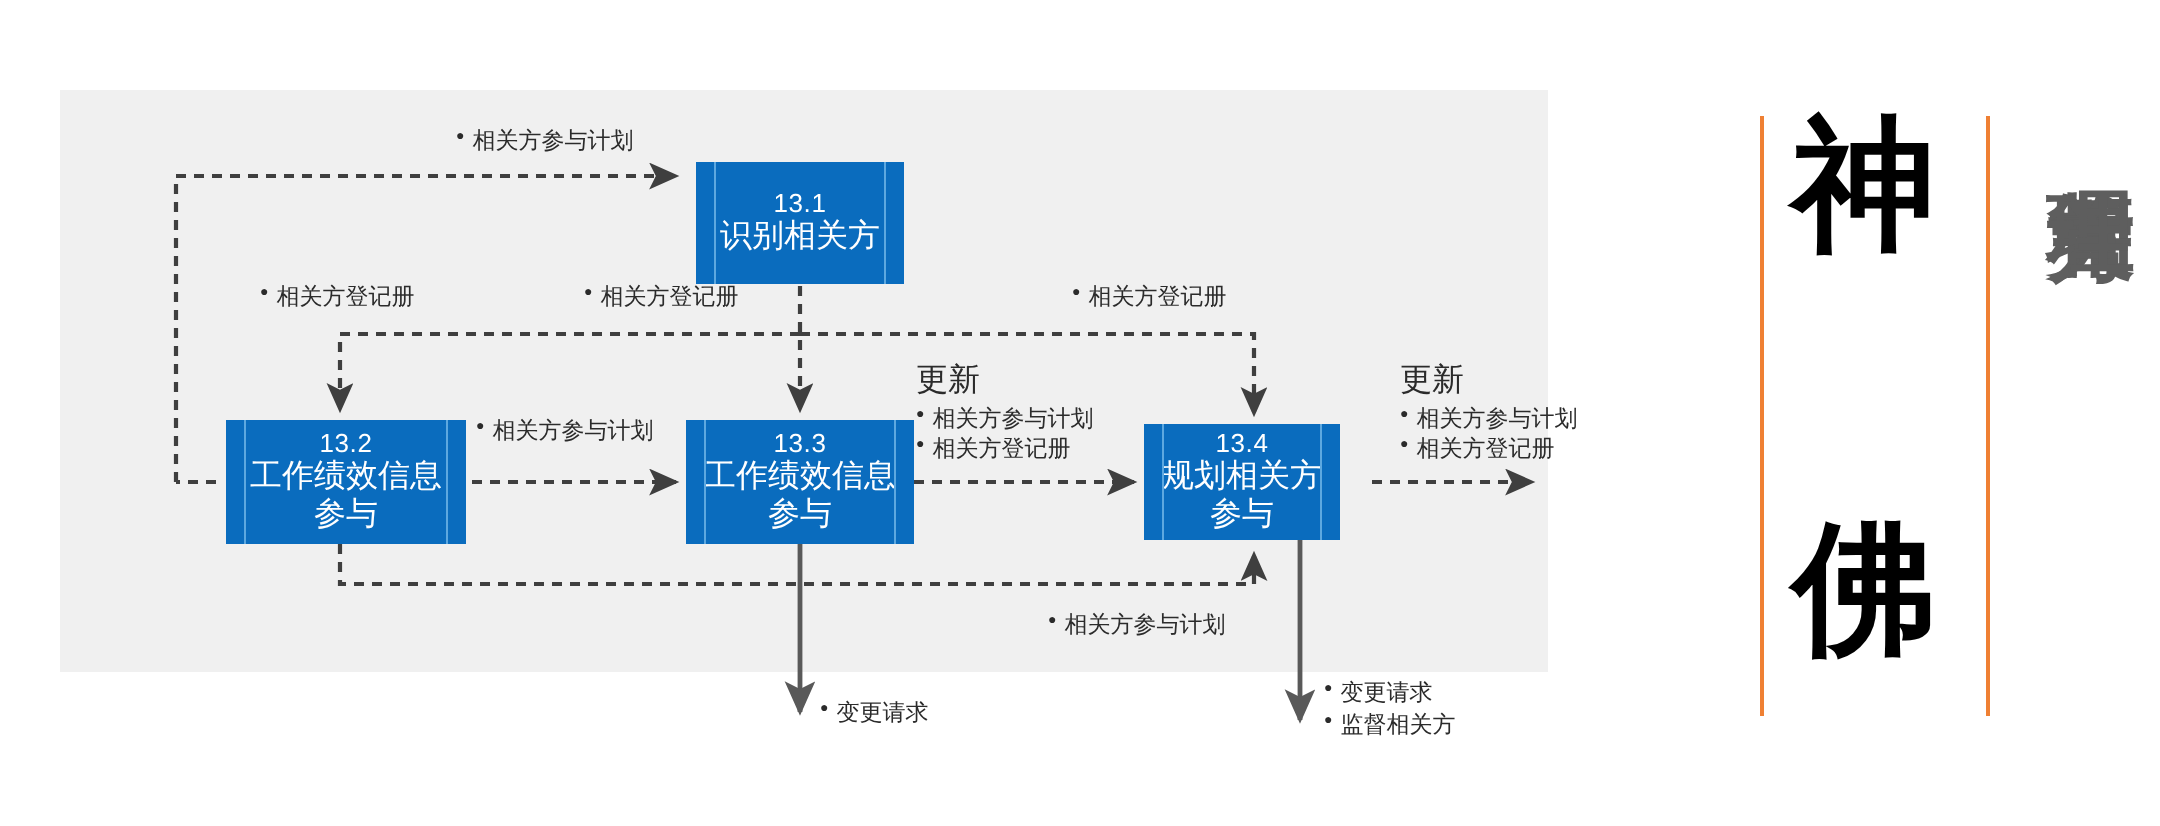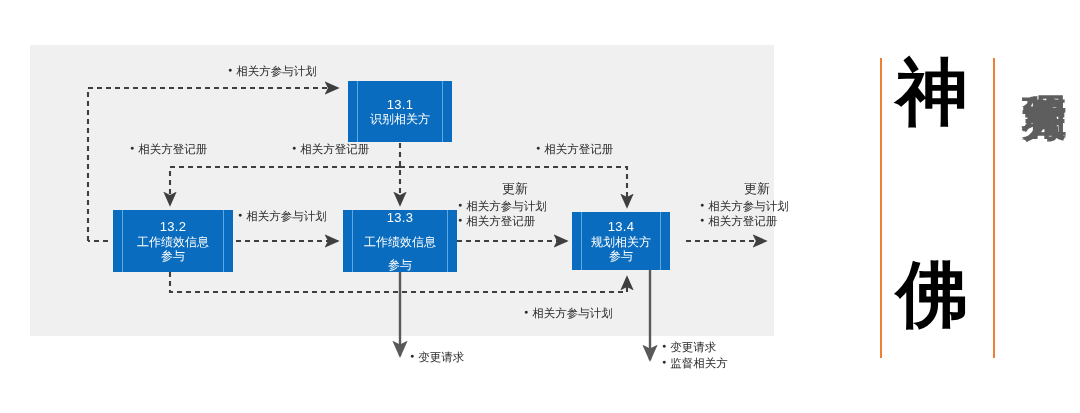--- a/index.html
+++ b/index.html
@@ -11,24 +11,24 @@
 
   .svg-layer{position:absolute;left:0;top:0;width:1080px;height:413px;}
 
   .proc-box{position:absolute;background:#0a6cbe;box-sizing:border-box;
             display:flex;flex-direction:column;align-items:center;justify-content:center;
             color:#ffffff;line-height:1.18;text-align:center;}
   .proc-box .inner-l,.proc-box .inner-r{position:absolute;top:0;bottom:0;width:1px;background:#5da8e0;}
   .proc-box .inner-l{left:9px;}
   .proc-box .inner-r{right:9px;}
   .proc-num{font-size:13px;font-weight:400;letter-spacing:.3px;}
-  .proc-title{font-size:12px;font-weight:400;font-family:Liberation Serif, serif;}
+  .proc-title{font-size:16px;font-weight:400;font-family:Liberation Serif, serif;}
 
   .lbl{position:absolute;color:#2b2b2b;font-size:11.5px;line-height:1.35;white-space:nowrap;font-family:Liberation Mono, monospace;}
-  .lbl-head{color:#2b2b2b;font-size:13px;margin-left:44px;}
+  .lbl-head{color:#2b2b2b;font-size:16px;}
   .bul::before{content:"\25CF";font-size:7px;vertical-align:middle;margin-right:4px;position:relative;top:-1px;}
 
   
   .right-panel{position:absolute;left:860px;top:0;width:220px;height:413px;background:#ffffff;}
   .rule{position:absolute;width:2px;background:#ef8033;}
   .rule-left{left:20px;top:58px;height:300px;}
   .rule-right{left:133px;top:58px;height:300px;}
 
   .big-char{position:absolute;color:#000000;font-family:"DejaVu Sans","Liberation Sans",sans-serif;
             font-weight:700;font-size:72px;line-height:1;}
@@ -91,21 +91,21 @@
   </div>
 
   <div class="proc-box" style="left:113px;top:210px;width:120px;height:62px;">
     <span class="inner-l"></span>
     <span class="inner-r"></span>
     <span class="proc-num">13.2</span>
     <span class="proc-title">工作绩效信息</span>
     <span class="proc-title">参与</span>
   </div>
 
-  <div class="proc-box" style="left:343px;top:210px;width:114px;height:62px;justify-content:space-between;">
+  <div class="proc-box" style="left:343px;top:210px;width:114px;height:62px;">
     <span class="inner-l"></span>
     <span class="inner-r"></span>
     <span class="proc-num">13.3</span>
     <span class="proc-title">工作绩效信息</span>
     <span class="proc-title">参与</span>
   </div>
 
   <div class="proc-box" style="left:572px;top:212px;width:98px;height:58px;">
     <span class="inner-l"></span>
     <span class="inner-r"></span>

